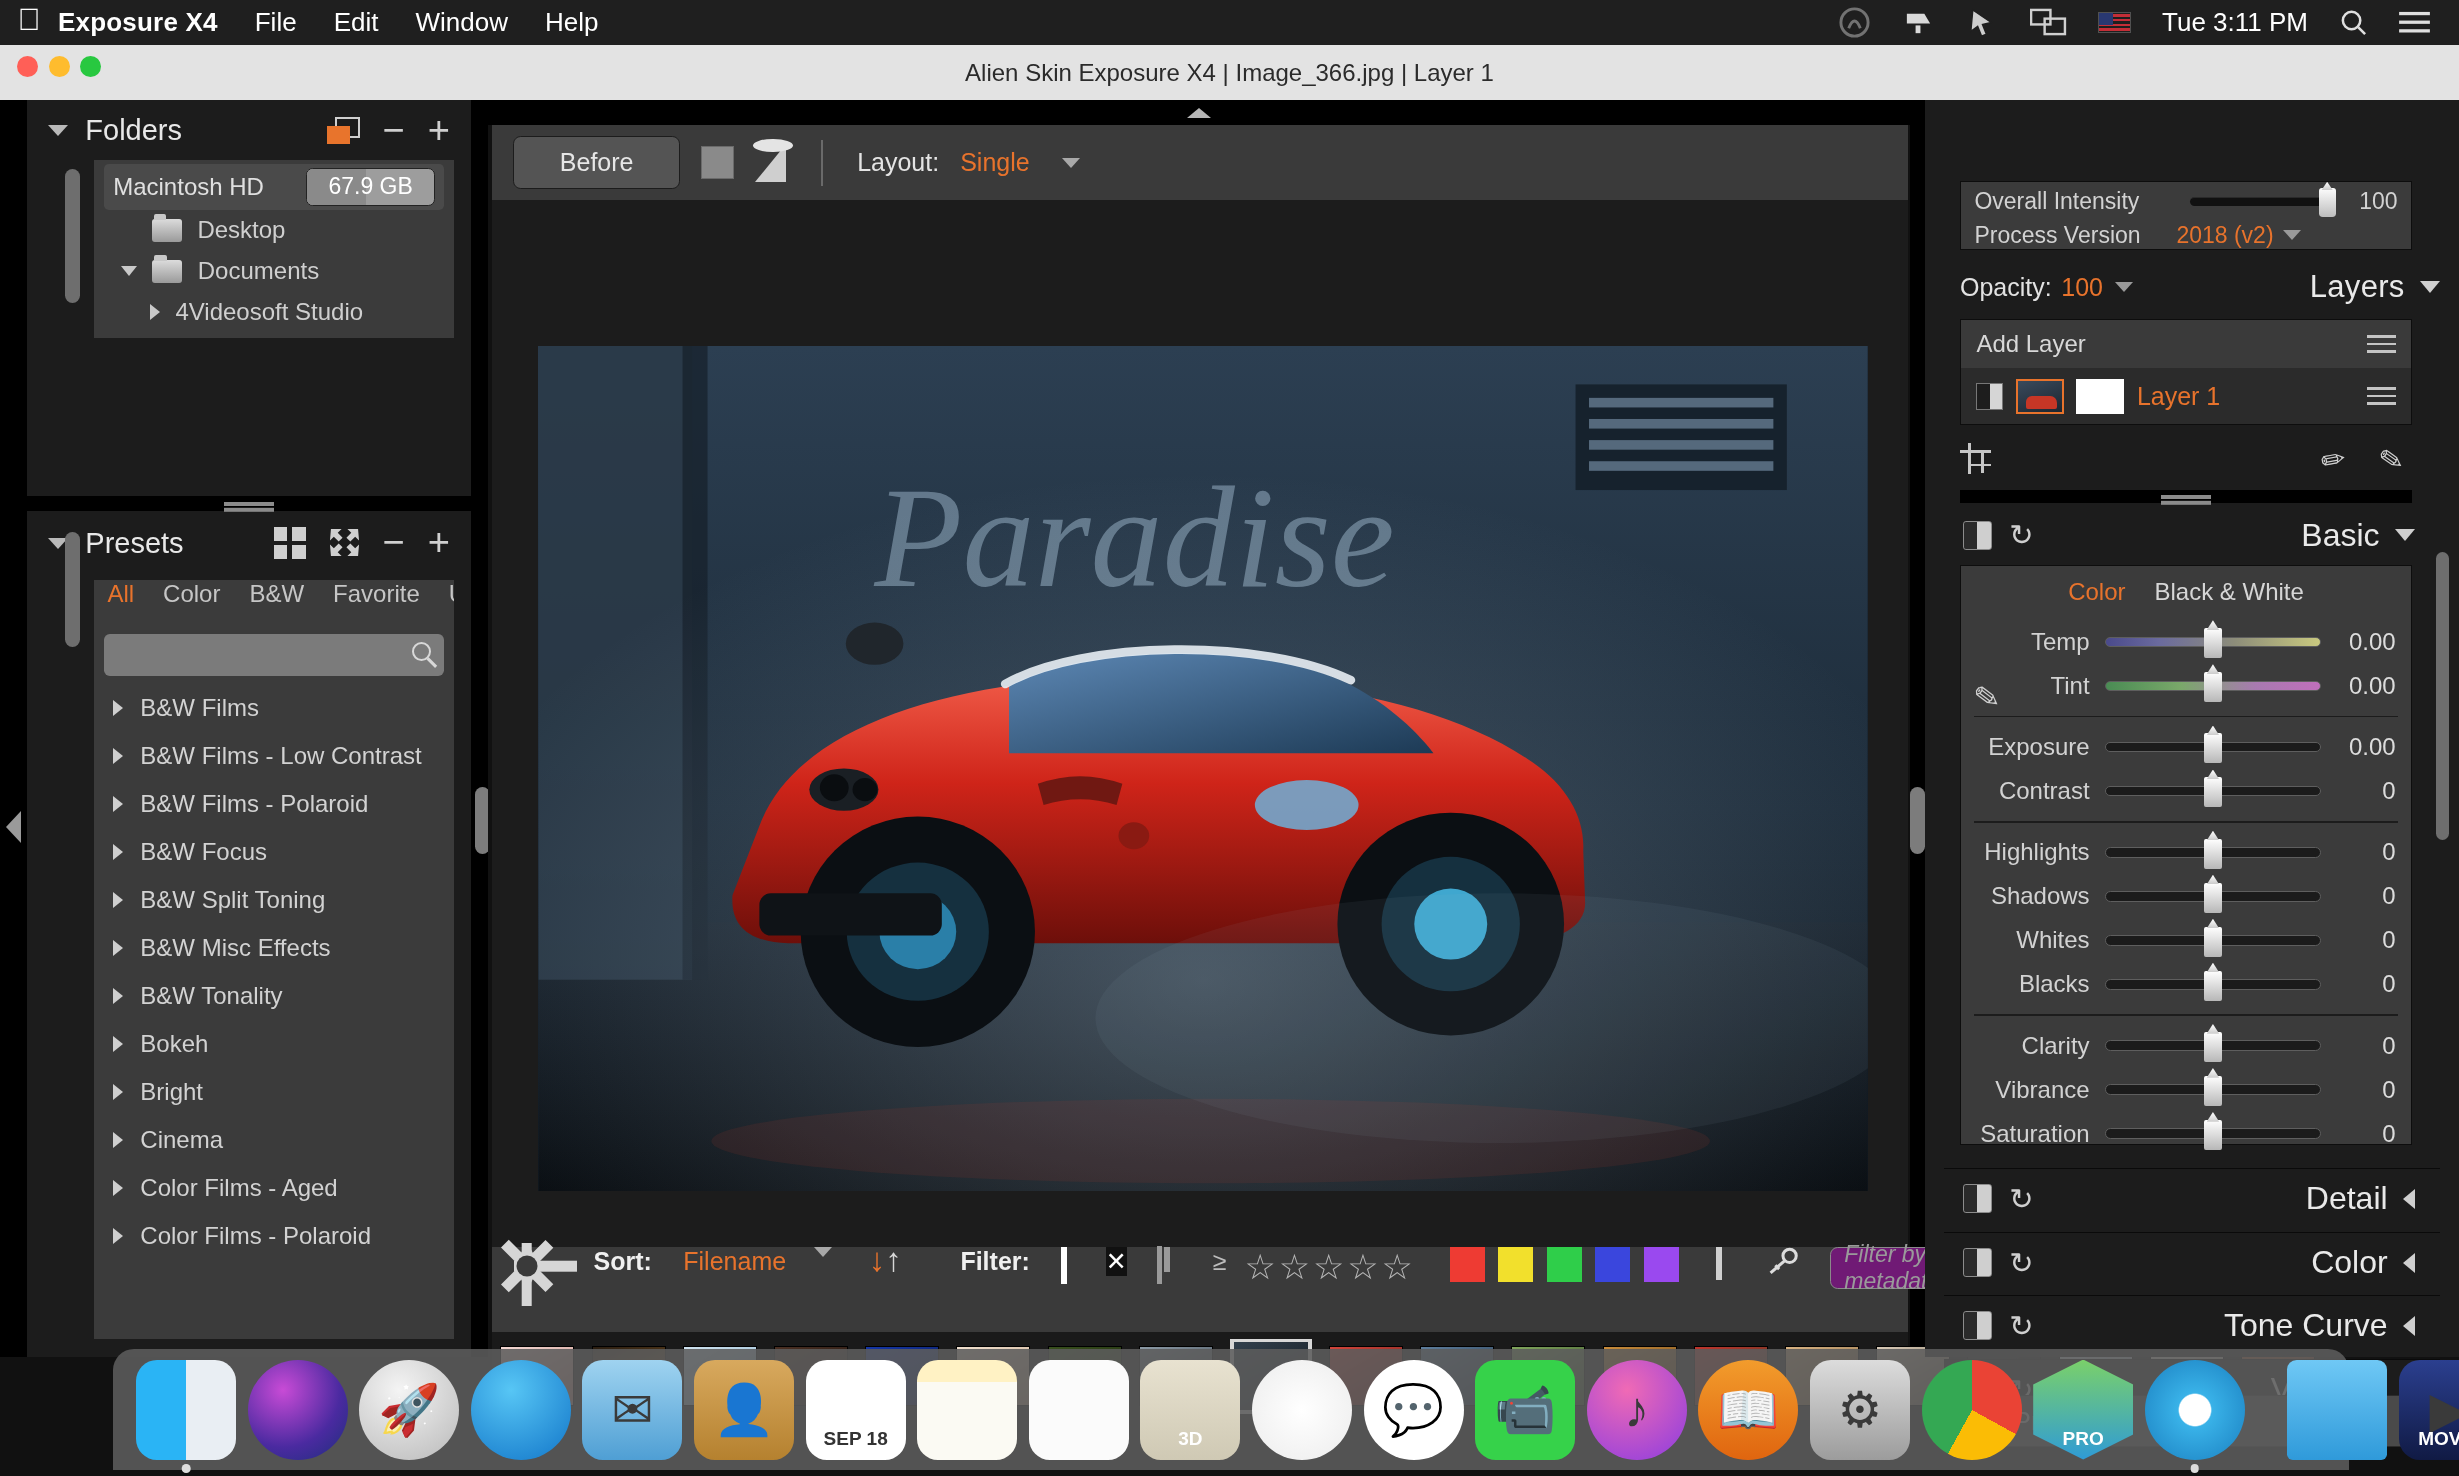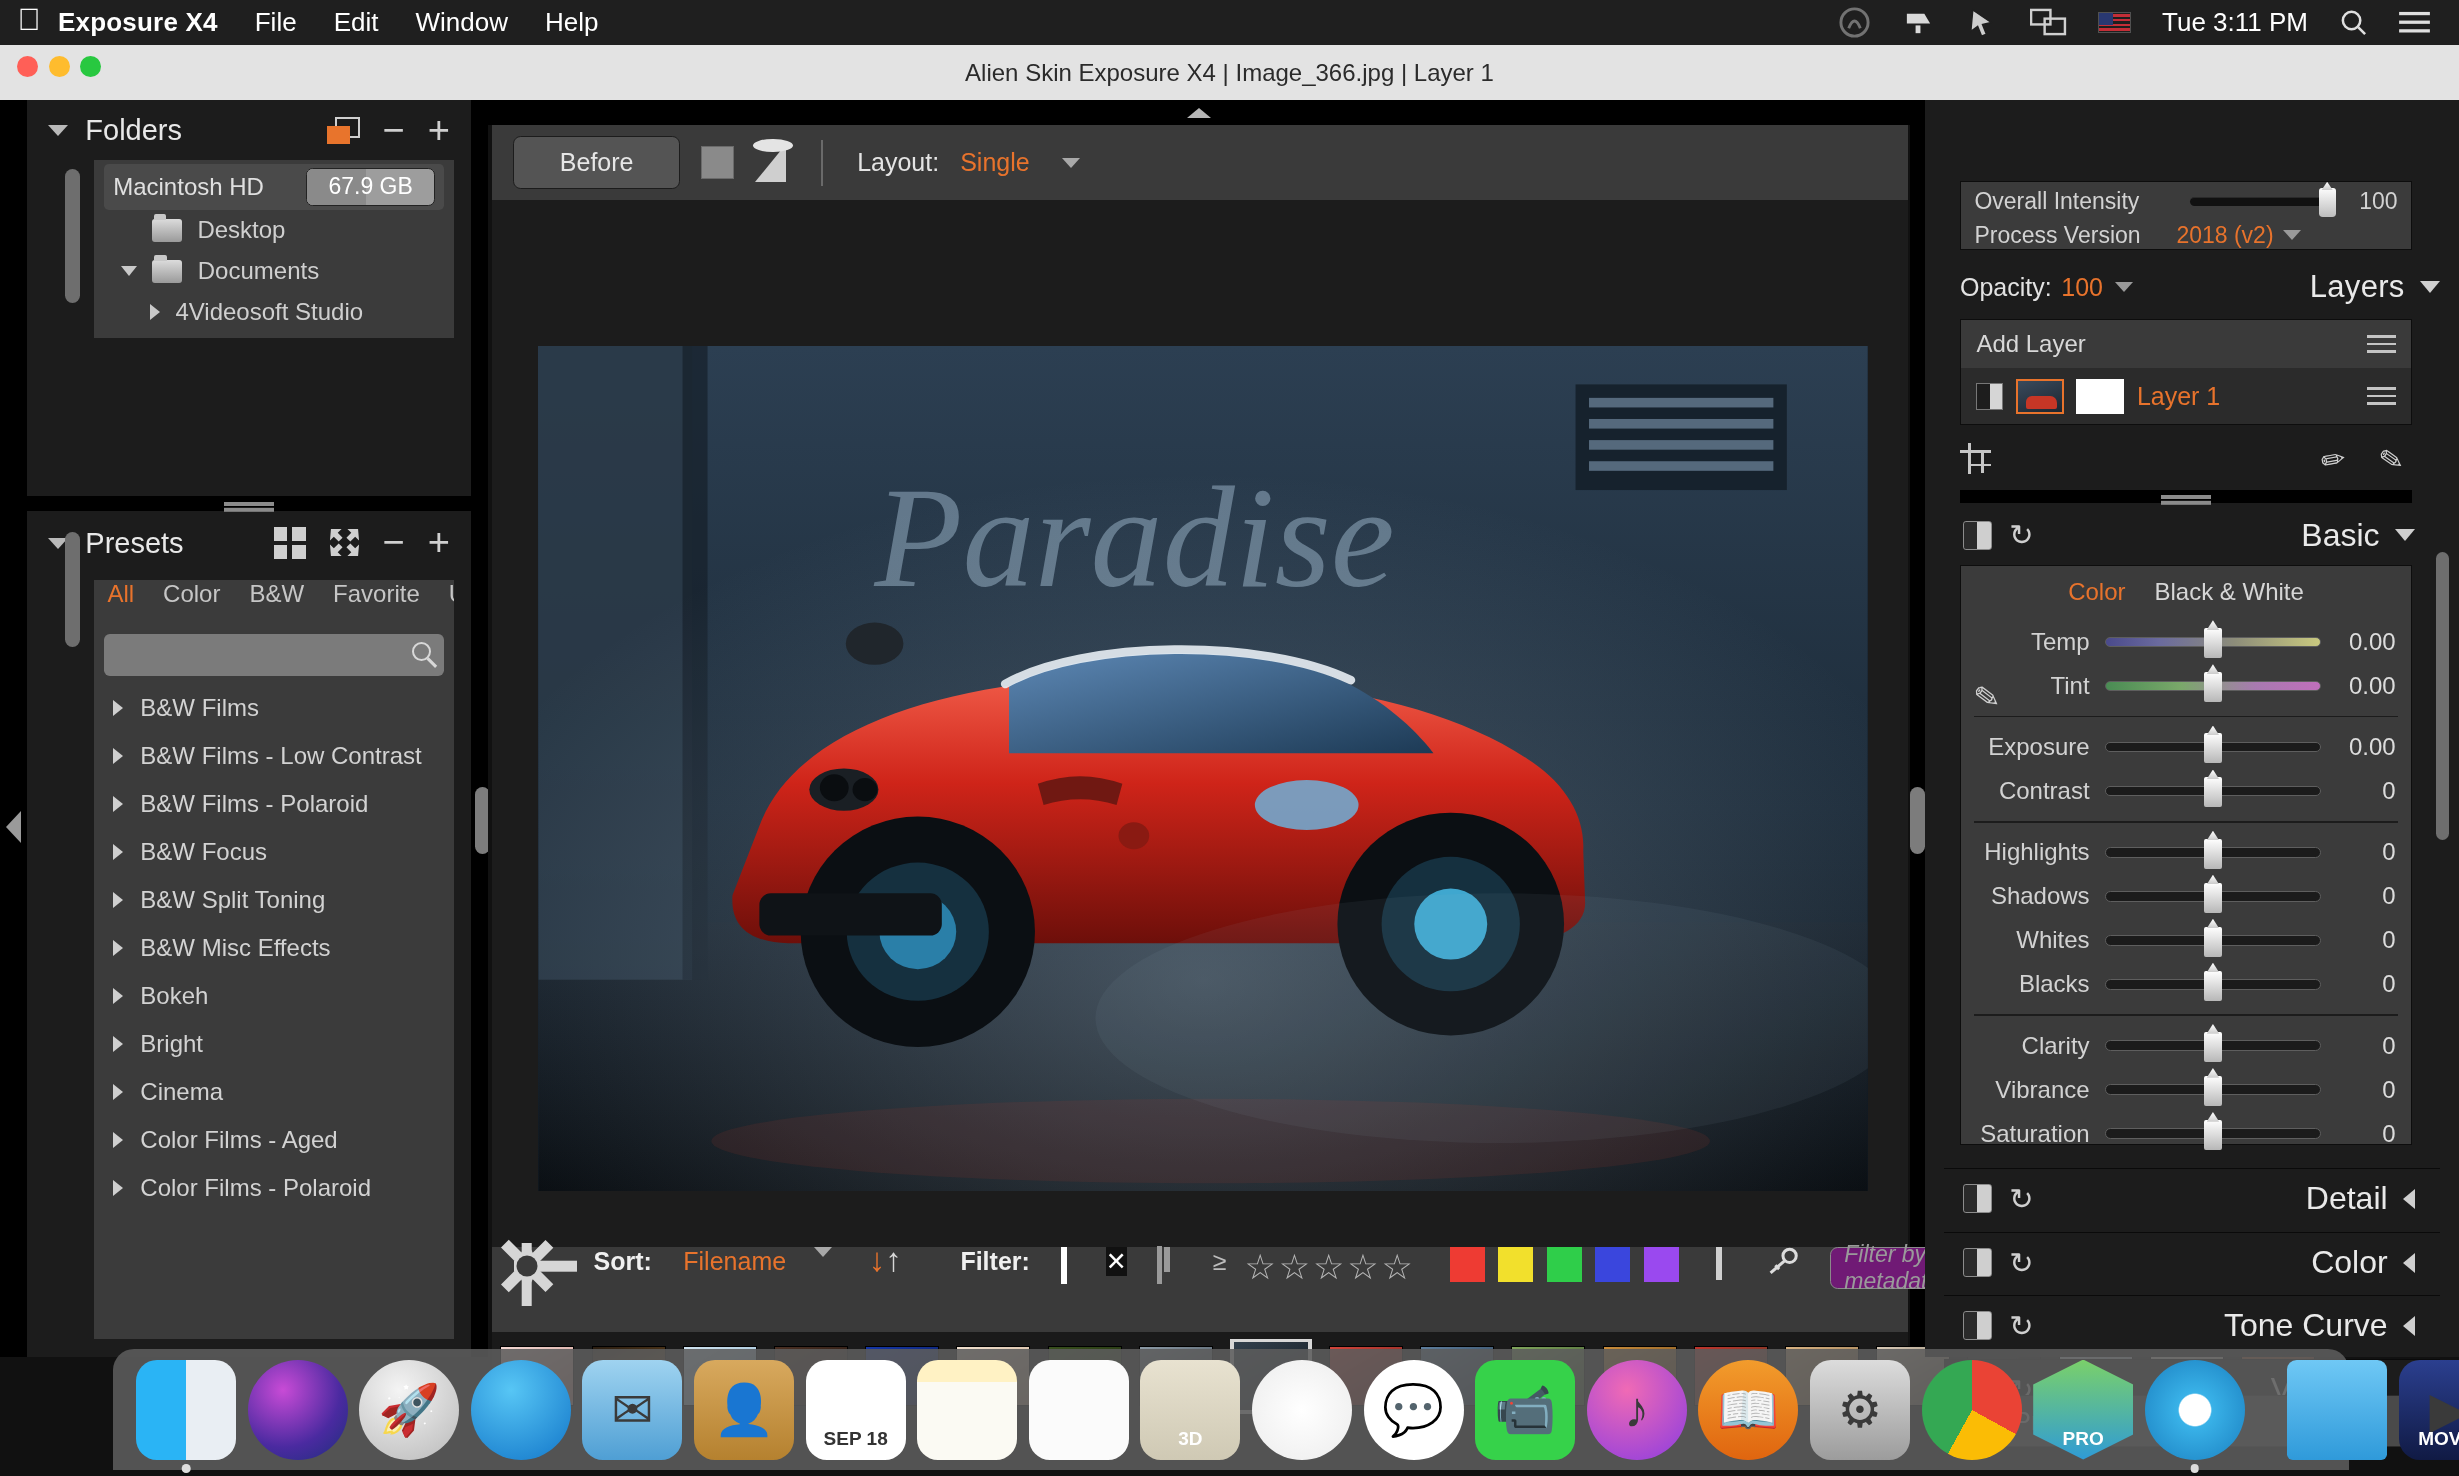--- a/index.html
+++ b/index.html
@@ -382,20 +382,24 @@
                 <div class="caret-r"></div>
                 <span>B&amp;W Focus</span>
               </div>
             <div class="prow">
                 <div class="caret-r"></div>
                 <span>B&amp;W Split Toning</span>
               </div>
             <div class="prow">
                 <div class="caret-r"></div>
                 <span>B&amp;W Misc Effects</span>
+              </div>
+            <div class="prow">
+                <div class="caret-r"></div>
+                <span>B&amp;W Tonality</span>
               </div>
             <div class="prow">
                 <div class="caret-r"></div>
                 <span>Bokeh</span>
               </div>
             <div class="prow">
                 <div class="caret-r"></div>
                 <span>Bright</span>
               </div>
             <div class="prow">

